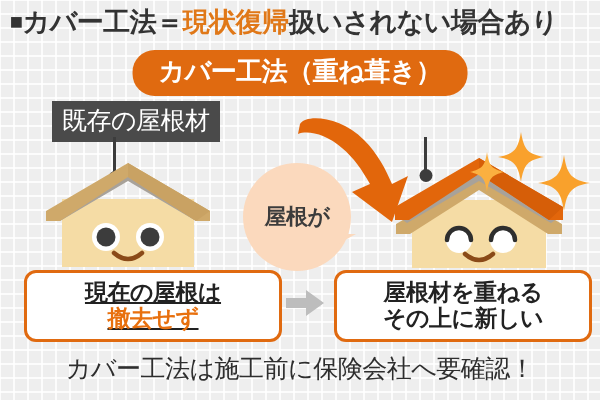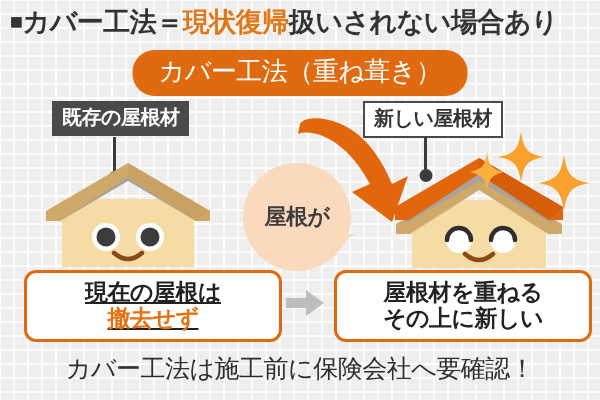--- a/index.html
+++ b/index.html
@@ -27,28 +27,28 @@
   }
   #header-line .sq{font-size:22px;vertical-align:2px;color:#333333;}
   #header-line .hl{color:#e07818;}
 
   
   #pill{
     position:absolute;left:50%;transform:translateX(-50%);top:50px;
     background:#e06a10;color:#ffffff;
     border-radius:22px;
     padding:4px 26px 7px 26px;
-    font-size:26px;font-weight:normal;white-space:nowrap;
+    font-size:26px;font-weight:bold;white-space:nowrap;
     letter-spacing:-0.5px;
   }
 
   
   .label-box{
     position:absolute;white-space:nowrap;
-    font-size:20px;font-weight:bold;
+    font-size:25px;font-weight:normal;
     padding:3px 10px 5px 10px;
     letter-spacing:-0.5px;
     text-align:center;
   }
   #label-left{
     left:52px;top:101px;
     background:#4a4a4a;color:#ffffff;
   }
   #label-right{
     left:363px;top:101px;
@@ -127,21 +127,20 @@
     <span class="sq">■</span><span>カバー工法＝</span><span class="hl">現状復帰</span><span>扱いされない場合あり</span>
   </div>
 
   <div id="pill">カバー工法（重ね葺き）</div>
 
   <div class="label-box" id="label-left">既存の屋根材</div>
   <div class="connector" id="conn-left">
     <div class="knob"></div>
   </div>
 
-  <div class="label-box" id="label-right">新しい屋根材</div>
   <div class="connector" id="conn-right">
     <div class="knob"></div>
   </div>
 
   <div class="house" id="house-left">
     <svg width="230" height="112" viewBox="0 0 230 112">
 
       <rect x="52" y="44" width="132" height="68" fill="#f5dca5"></rect>
 
       <polygon points="118,14 196,60 186,66 118,26 50,66 40,60" fill="#a8a29a"></polygon>

